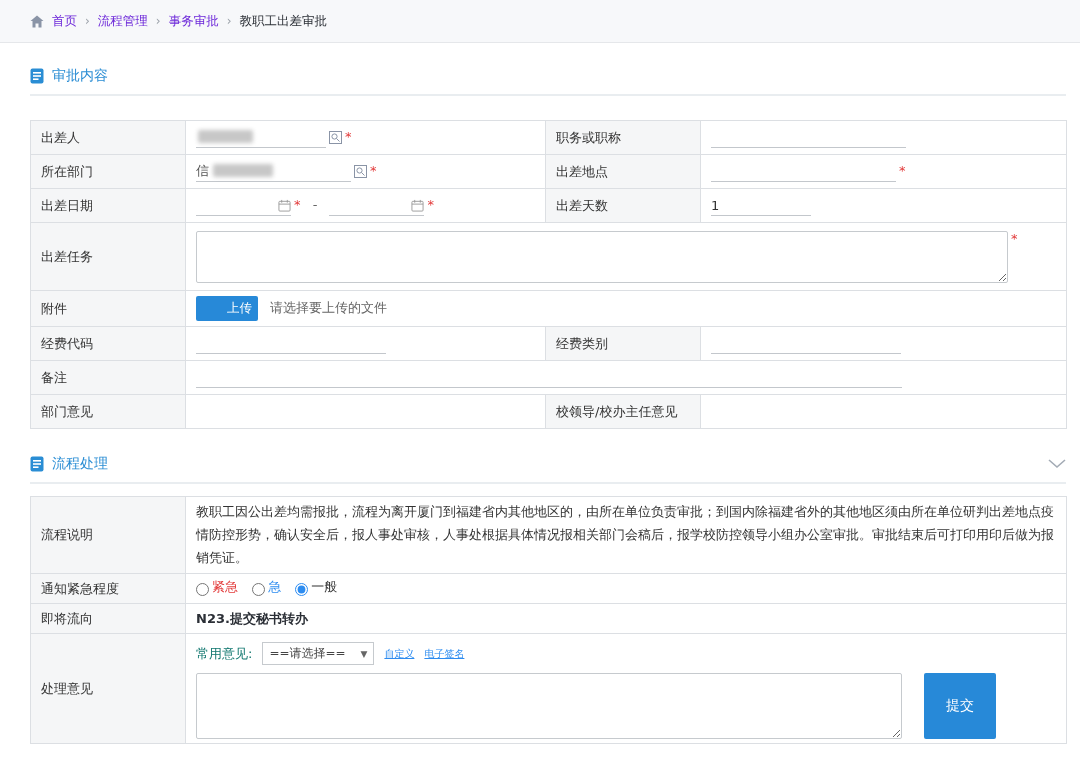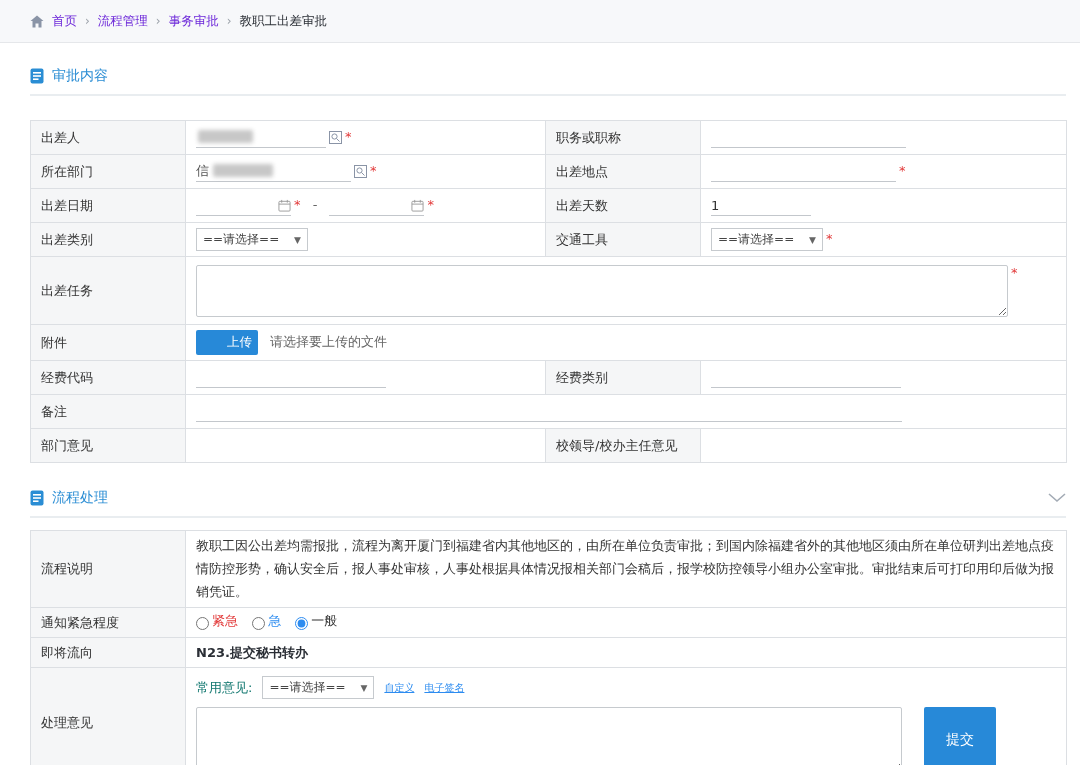--- a/index.html
+++ b/index.html
@@ -198,36 +198,20 @@
             </span><span class="req">*</span>
       </td>
       <td class="lbl">出差天数</td>
       <td>
         <span class="uline w100" style="justify-content:flex-start">
               <span>1</span>
             </span>
       </td>
     </tr>
 
-    <tr class="h34">
-      <td class="lbl">出差类别</td>
-      <td>
-        <span class="sel">
-              <span>==请选择==</span>
-              <span class="arr">▼</span>
-            </span>
-      </td>
-      <td class="lbl">交通工具</td>
-      <td>
-        <span class="sel">
-              <span>==请选择==</span>
-              <span class="arr">▼</span>
-            </span><span class="req">*</span>
-      </td>
-    </tr>
 
     <tr class="h66">
       <td class="lbl">出差任务</td>
       <td colspan="3">
         <textarea class="task" style=""></textarea><span class="req task-req">*</span>
       </td>
     </tr>
 
     <tr class="h36">
       <td class="lbl">附件</td>

